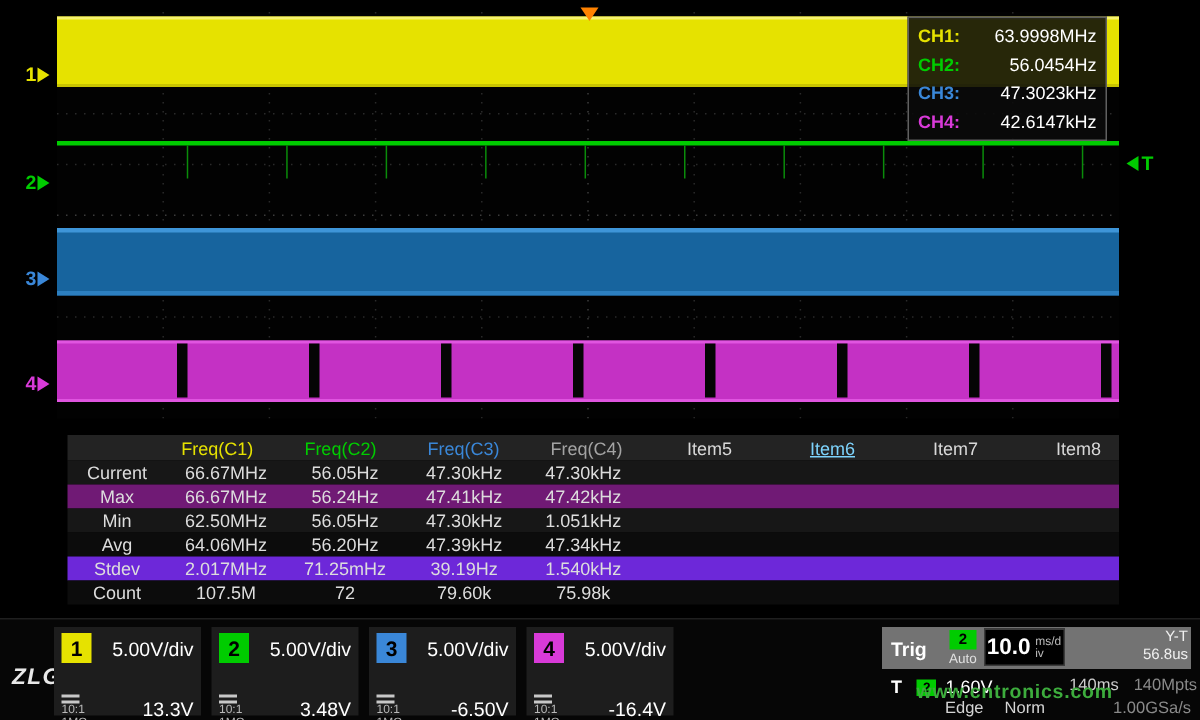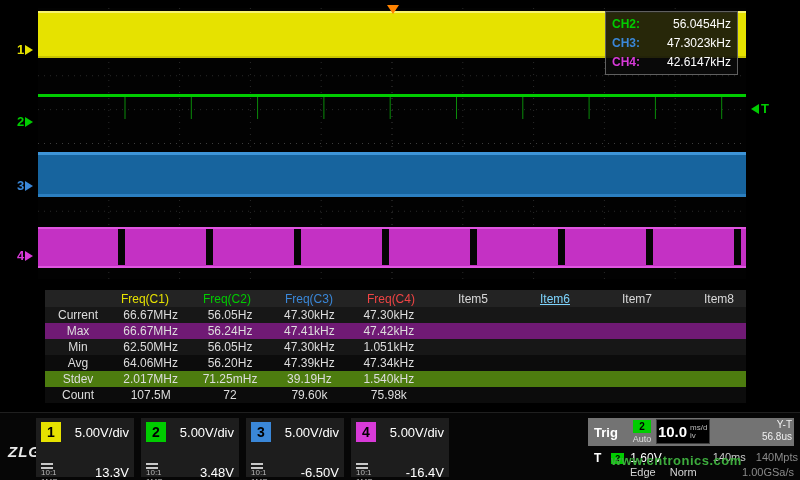--- a/index.html
+++ b/index.html
@@ -134,20 +134,24 @@
             <rect x="344" y="221" width="7" height="36" fill="#050505"></rect>
             <rect x="432" y="221" width="7" height="36" fill="#050505"></rect>
             <rect x="520" y="221" width="7" height="36" fill="#050505"></rect>
             <rect x="608" y="221" width="7" height="36" fill="#050505"></rect>
             <rect x="696" y="221" width="7" height="36" fill="#050505"></rect>
           </g>
       </g>
     </svg>
     <div class="overlay" id="overlay">
         <div class="orow">
+          <span class="olbl" style="color: rgb(230, 226, 0);">CH1:</span>
+          <span class="oval">63.9998MHz</span>
+        </div>
+        <div class="orow">
           <span class="olbl" style="color: rgb(0, 204, 0);">CH2:</span>
           <span class="oval">56.0454Hz</span>
         </div>
         <div class="orow">
           <span class="olbl" style="color: rgb(58, 135, 216);">CH3:</span>
           <span class="oval">47.3023kHz</span>
         </div>
         <div class="orow">
           <span class="olbl" style="color: rgb(216, 58, 216);">CH4:</span>
           <span class="oval">42.6147kHz</span>
@@ -161,21 +165,21 @@
     <span class="ltri"></span>
     <span>T</span>
   </div>
 
   <div id="mtable">
       <div class="trow hdr">
         <div class="cell c0"></div>
         <div class="cell cd" style="color: rgb(230, 226, 0);">Freq(C1)</div>
         <div class="cell cd" style="color: rgb(0, 204, 0);">Freq(C2)</div>
         <div class="cell cd" style="color: rgb(58, 135, 216);">Freq(C3)</div>
-        <div class="cell cd" style="color: #ef4444; text-align: center;">Freq(C4)</div>
+        <div class="cell cd" style="color: #a3a3a3; text-align: center;">Freq(C4)</div>
         <div class="cell cd" style="color: rgb(216, 216, 216);">Item5</div>
         <div class="cell cd" style="color: #7dd3fc; text-decoration: underline;">Item6</div>
         <div class="cell cd" style="color: rgb(216, 216, 216);">Item7</div>
         <div class="cell cd" style="color: rgb(216, 216, 216);">Item8</div>
       </div>
       <div class="trow" style="background: rgb(23, 23, 23);">
         <div class="cell c0">Current</div>
         <div class="cell cd">66.67MHz</div>
         <div class="cell cd">56.05Hz</div>
         <div class="cell cd">47.30kHz</div>
@@ -211,21 +215,21 @@
         <div class="cell c0">Avg</div>
         <div class="cell cd">64.06MHz</div>
         <div class="cell cd">56.20Hz</div>
         <div class="cell cd">47.39kHz</div>
         <div class="cell cd">47.34kHz</div>
         <div class="cell cd"></div>
         <div class="cell cd"></div>
         <div class="cell cd"></div>
         <div class="cell cd"></div>
       </div>
-      <div class="trow" style="background: #4d7c0f;">
+      <div class="trow" style="background: #6d28d9;">
         <div class="cell c0">Stdev</div>
         <div class="cell cd">2.017MHz</div>
         <div class="cell cd">71.25mHz</div>
         <div class="cell cd">39.19Hz</div>
         <div class="cell cd">1.540kHz</div>
         <div class="cell cd"></div>
         <div class="cell cd"></div>
         <div class="cell cd"></div>
         <div class="cell cd"></div>
       </div>

